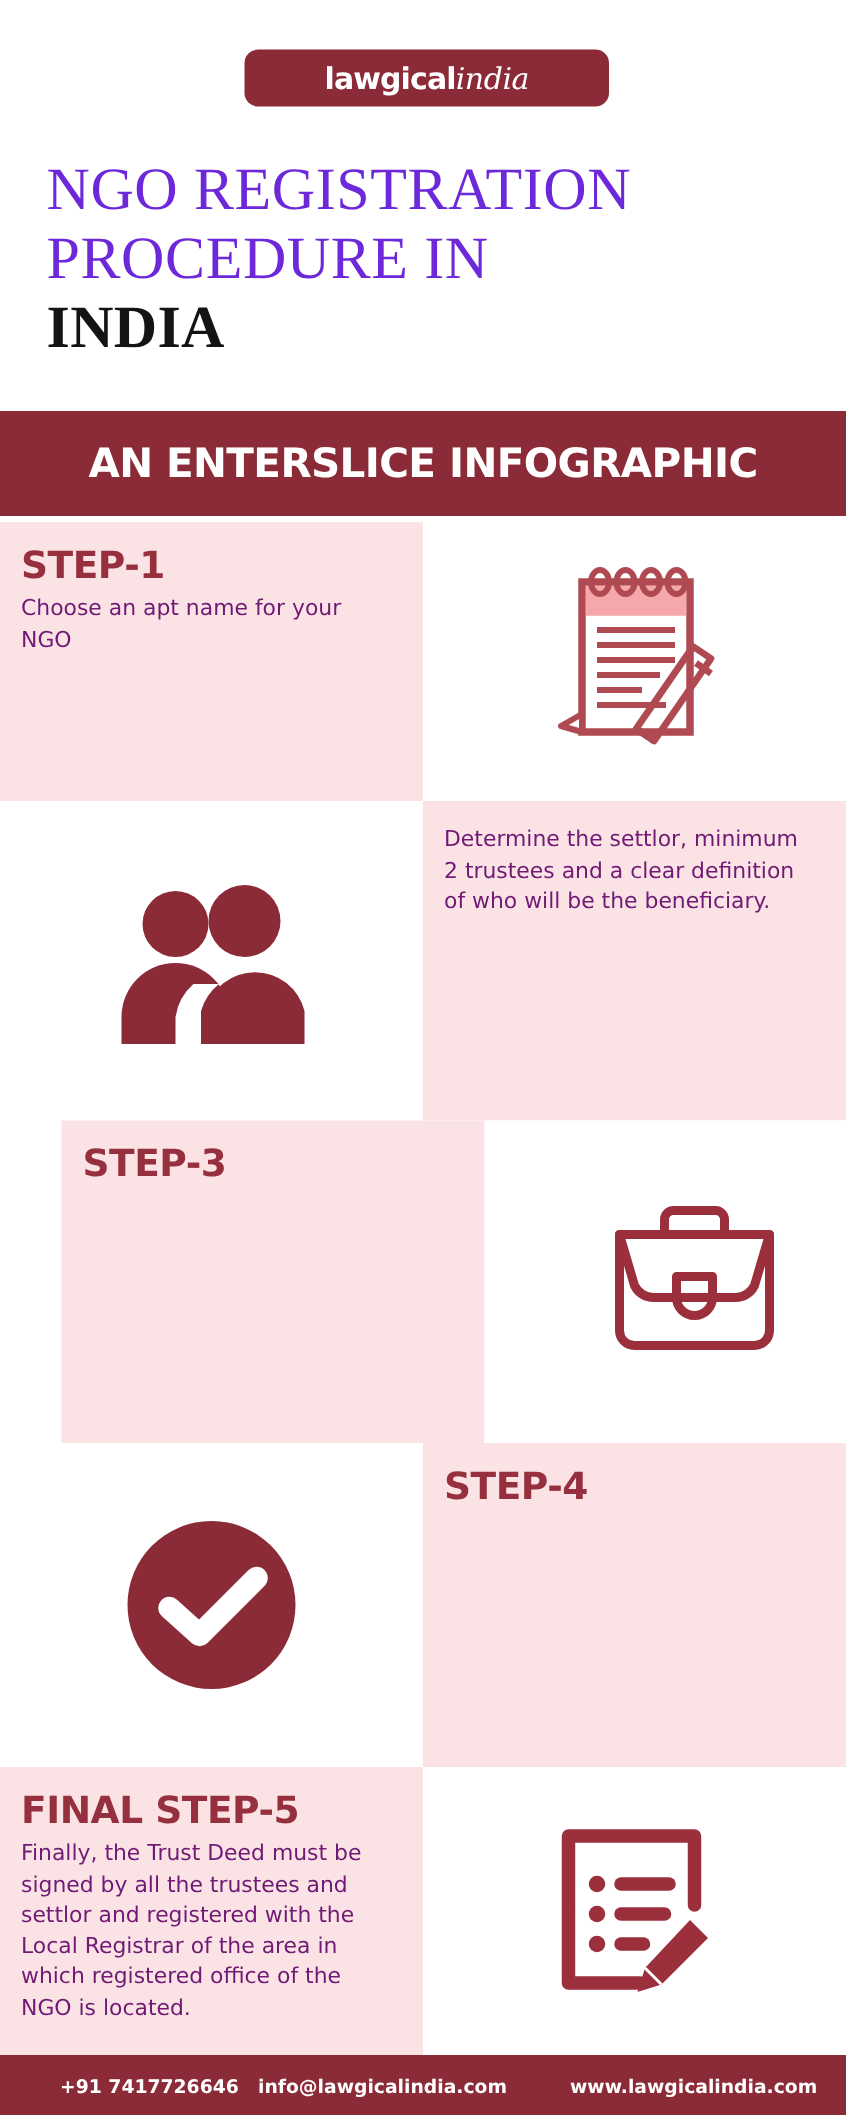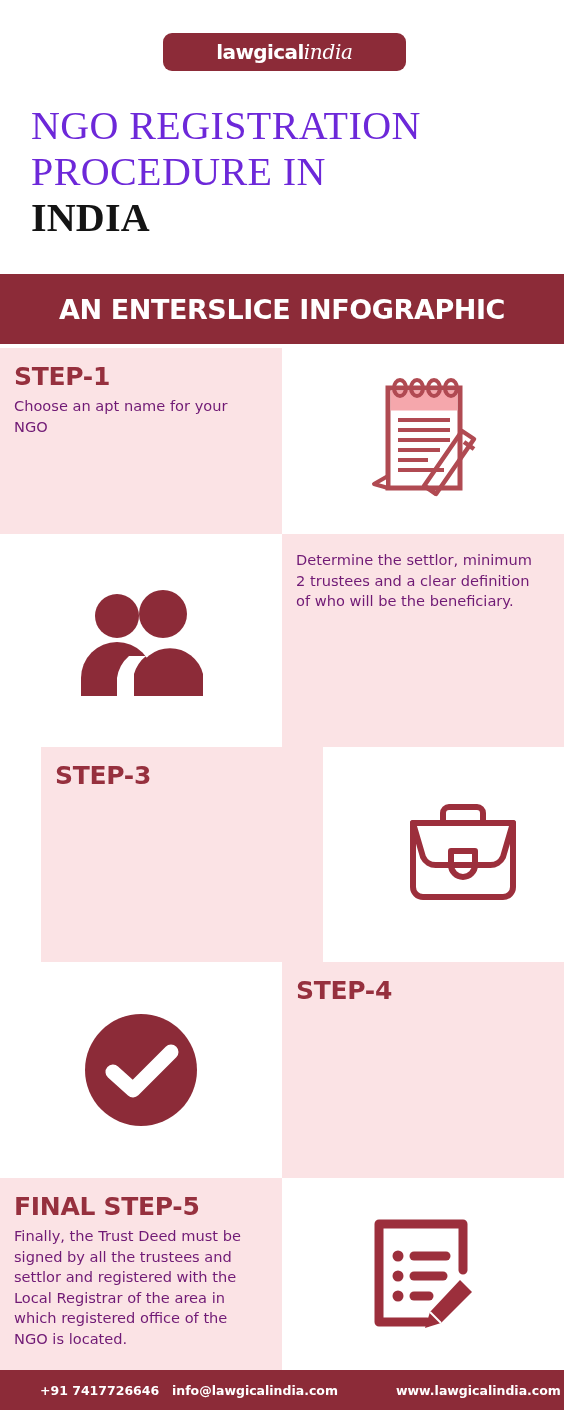--- a/index.html
+++ b/index.html
@@ -76,21 +76,21 @@
   .footer{
     position:absolute;left:0;top:1370px;width:564px;height:40px;
     background:#8C2B38;display:flex;align-items:center;
   }
   .footer-item{
     color:#ffffff;font-size:12.5px;font-weight:bold;
     font-family:"DejaVu Sans", sans-serif;white-space:nowrap;
   }
   .f1{position:absolute;left:17px;margin-left:23px;}
   .f2{position:absolute;left:172px;}
-  .f3{position:absolute;left:396px;}
+  .f3{position:absolute;left:380px;}
 
   svg{display:block;}
 </style>
 </head>
 <body>
 
 <div class="page">
 
   <div class="header">
     <div class="logo-pill">

